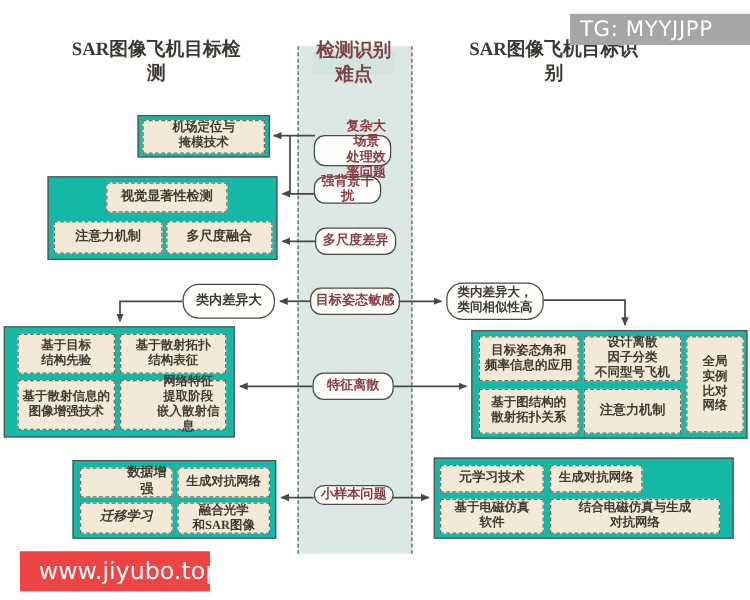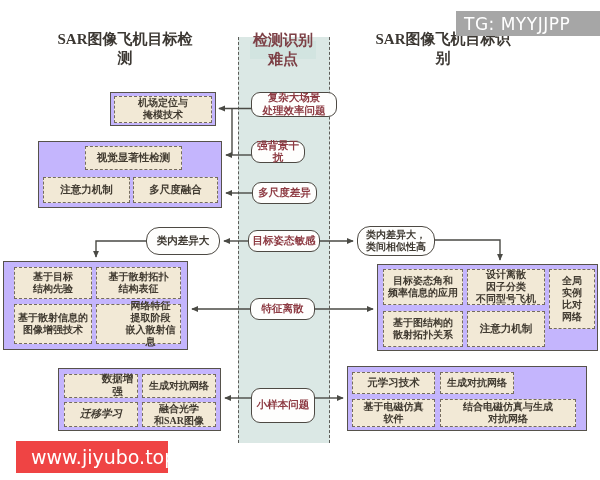--- a/index.html
+++ b/index.html
@@ -10,21 +10,21 @@
   .chip{background:#d2e4e0;}
   .hdr{font-weight:bold;font-size:15px;color:#3c3833;text-align:center;
        display:flex;align-items:center;justify-content:center;}
   .hdr-mid{color:#7d4046;}
   .pill{background:#fefefd;border:1.5px solid #4d4943;border-radius:9px;color:#8d3a42;
         font-weight:bold;font-size:10.5px;line-height:1.15;text-align:center;white-space:pre-line;
         display:flex;align-items:center;justify-content:center;}
   .oval{background:#fefefd;border:1.5px solid #4d4943;border-radius:13px;color:#3f3a32;
         font-weight:bold;font-size:10.5px;line-height:1.2;text-align:center;white-space:pre-line;
         display:flex;align-items:center;justify-content:center;}
-  .grp{background:#c4b5fd;border:1.5px solid #56524b;padding-left:46px;}
+  .grp{background:#14b8a6;border:1.5px solid #56524b;padding-left:46px;}
   .cream{background:#f2e9d6;border:1px dashed #756c5d;color:#403a30;font-weight:bold;
          font-size:10.5px;line-height:1.2;text-align:center;white-space:pre-line;
          display:flex;align-items:center;justify-content:center;}
   .sm{font-size:10px;line-height:1.18;}
   .banner{background:#a6a6a6;color:#ffffff;font-family:"DejaVu Sans","Liberation Sans",sans-serif;
           font-size:17px;display:flex;align-items:center;padding-left:8px;letter-spacing:.5px;}
   .wmark{background:#ef4444;color:#ffffff;font-family:"DejaVu Sans","Liberation Sans",sans-serif;
          font-size:19px;display:flex;align-items:center;padding-left:15px;margin-left:16px;}
   svg.wires{position:absolute;left:0;top:0;pointer-events:none;}
 </style>
@@ -53,27 +53,27 @@
     <path d="M315,309 H373" marker-end="url(#ah)"></path>
     <path d="M251,398 H225" marker-end="url(#ah)"></path>
     <path d="M314,398 H343" marker-end="url(#ah)"></path>
   </g>
 </svg>
 
 <div class="abs hdr" style="left:55px;top:41px;width:140px;height:16px;">SAR图像飞机目标检测</div>
 <div class="abs hdr hdr-mid" style="left:248px;top:42px;width:70px;height:16px;">检测识别难点</div>
 <div class="abs hdr" style="left:373px;top:41px;width:140px;height:16px;">SAR图像飞机目标识别</div>
 
-<div class="abs pill" style="left:251px;top:92px;width:86px;height:25px;">复杂大场景
+<div class="abs pill" style="left:251px;top:108px;width:62px;height:25px;padding-left:22px;">复杂大场景
 处理效率问题</div>
 <div class="abs pill" style="left:251px;top:141px;width:54px;height:22px;">强背景干扰</div>
 <div class="abs pill" style="left:252px;top:182px;width:65px;height:22px;">多尺度差异</div>
 <div class="abs pill" style="left:248px;top:230px;width:72px;height:22px;">目标姿态敏感</div>
 <div class="abs pill" style="left:250px;top:298px;width:65px;height:22px;">特征离散</div>
-<div class="abs pill" style="left:251px;top:388px;width:64px;height:35px;">小样本问题</div>
+<div class="abs pill" style="left:251px;top:388px;width:64px;height:16px;">小样本问题</div>
 
 <div class="abs grp" style="left:110px;top:92px;width:106px;height:34px;">
   <div class="abs cream sm" style="left:3px;top:2.5px;right:3px;bottom:2.5px;">机场定位与
 掩模技术</div>
 </div>
 
 <div class="abs grp" style="left:38px;top:141px;width:184px;height:67px;"></div>
 <div class="abs cream" style="left:85px;top:146px;width:97px;height:24px;">视觉显著性检测</div>
 <div class="abs cream" style="left:43px;top:177px;width:87px;height:26px;">注意力机制</div>
 <div class="abs cream" style="left:133px;top:177px;width:85px;height:26px;">多尺度融合</div>
@@ -100,21 +100,21 @@
 
 <div class="abs oval sm" style="left:357px;top:226px;width:78px;height:30px;">类内差异大，
 类间相似性高</div>
 
 <div class="abs grp" style="left:377px;top:264px;width:221px;height:87px;"></div>
 <div class="abs cream sm" style="left:383px;top:269px;width:80px;height:36px;">目标姿态角和
 频率信息的应用</div>
 <div class="abs cream sm" style="left:467px;top:269px;width:78px;height:36px;">设计离散
 因子分类
 不同型号飞机</div>
-<div class="abs cream sm" style="left:549px;top:269px;width:46px;height:60px;">全局
+<div class="abs cream sm" style="left:549px;top:269px;width:46px;height:77px;">全局
 实例
 比对
 网络</div>
 <div class="abs cream sm" style="left:383px;top:311px;width:80px;height:36px;">基于图结构的
 散射拓扑关系</div>
 <div class="abs cream" style="left:467px;top:311px;width:78px;height:36px;">注意力机制</div>
 
 <div class="abs grp" style="left:347px;top:366px;width:240px;height:65px;"></div>
 <div class="abs cream" style="left:352px;top:372px;width:83px;height:22px;">元学习技术</div>
 <div class="abs cream sm" style="left:440px;top:372px;width:74px;height:22px;">生成对抗网络</div>

